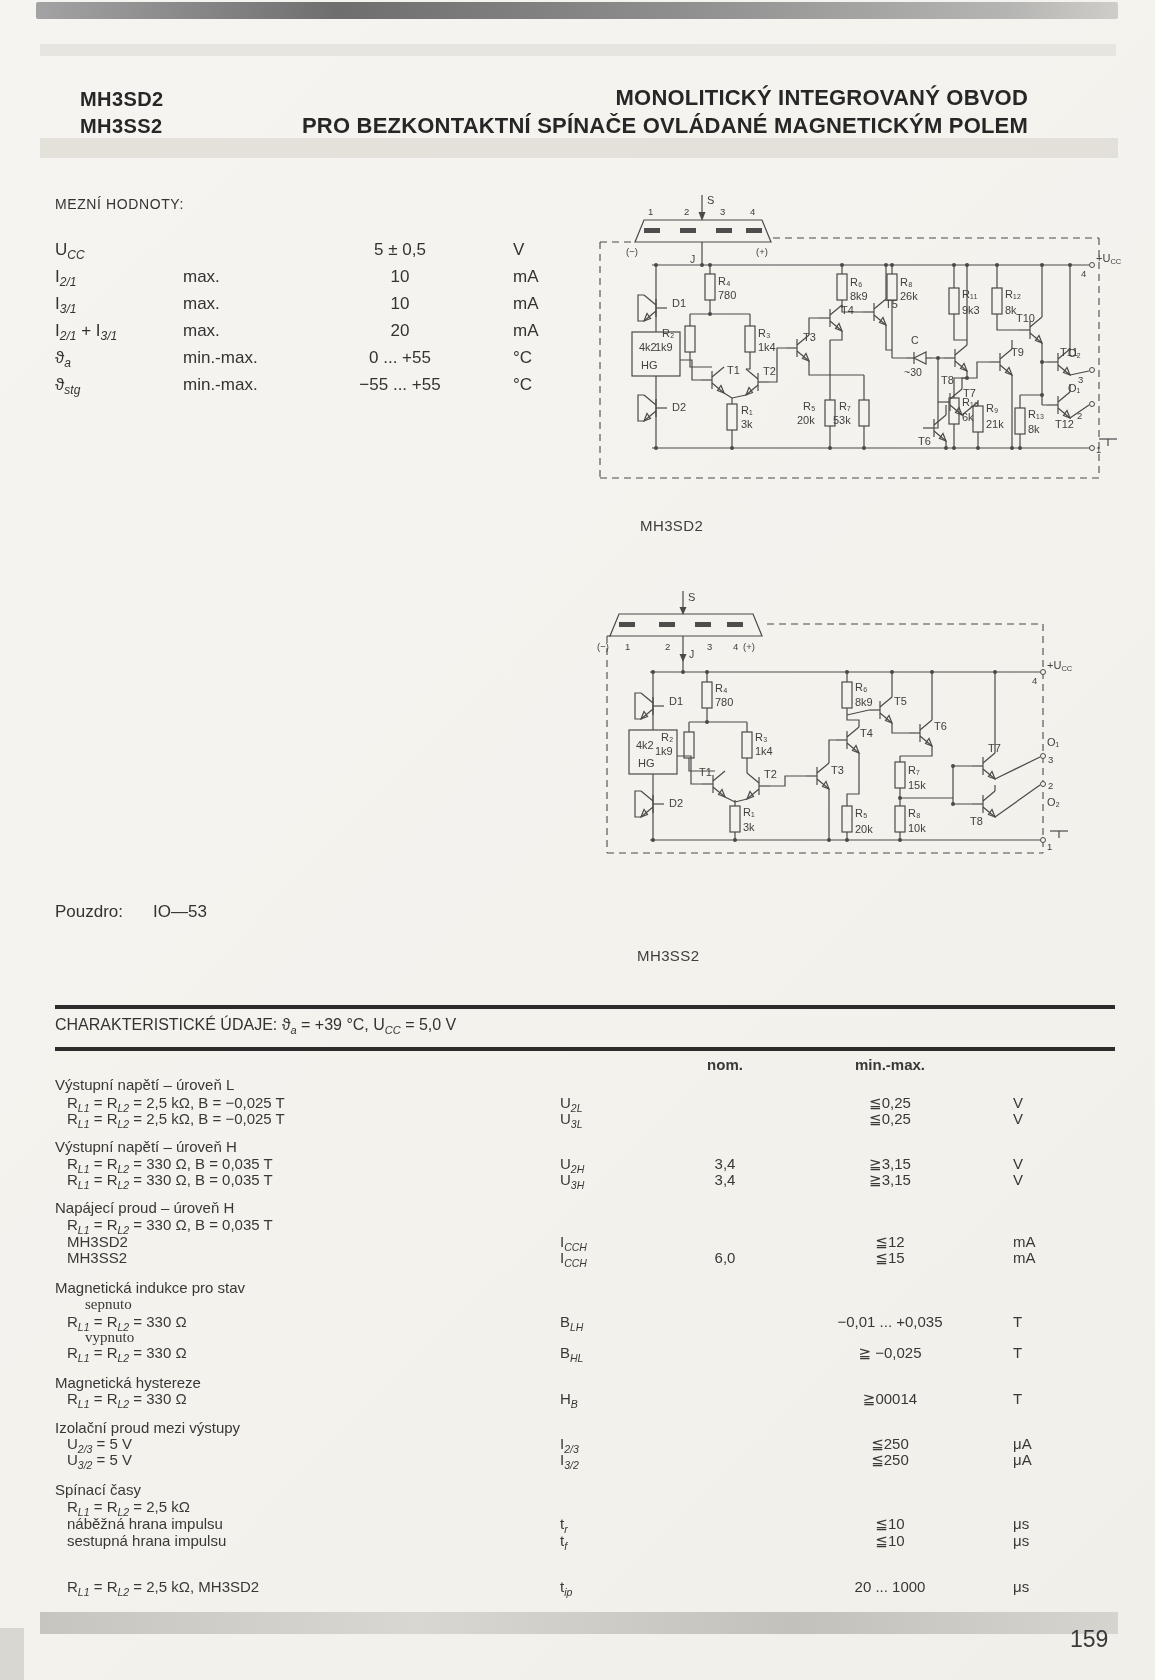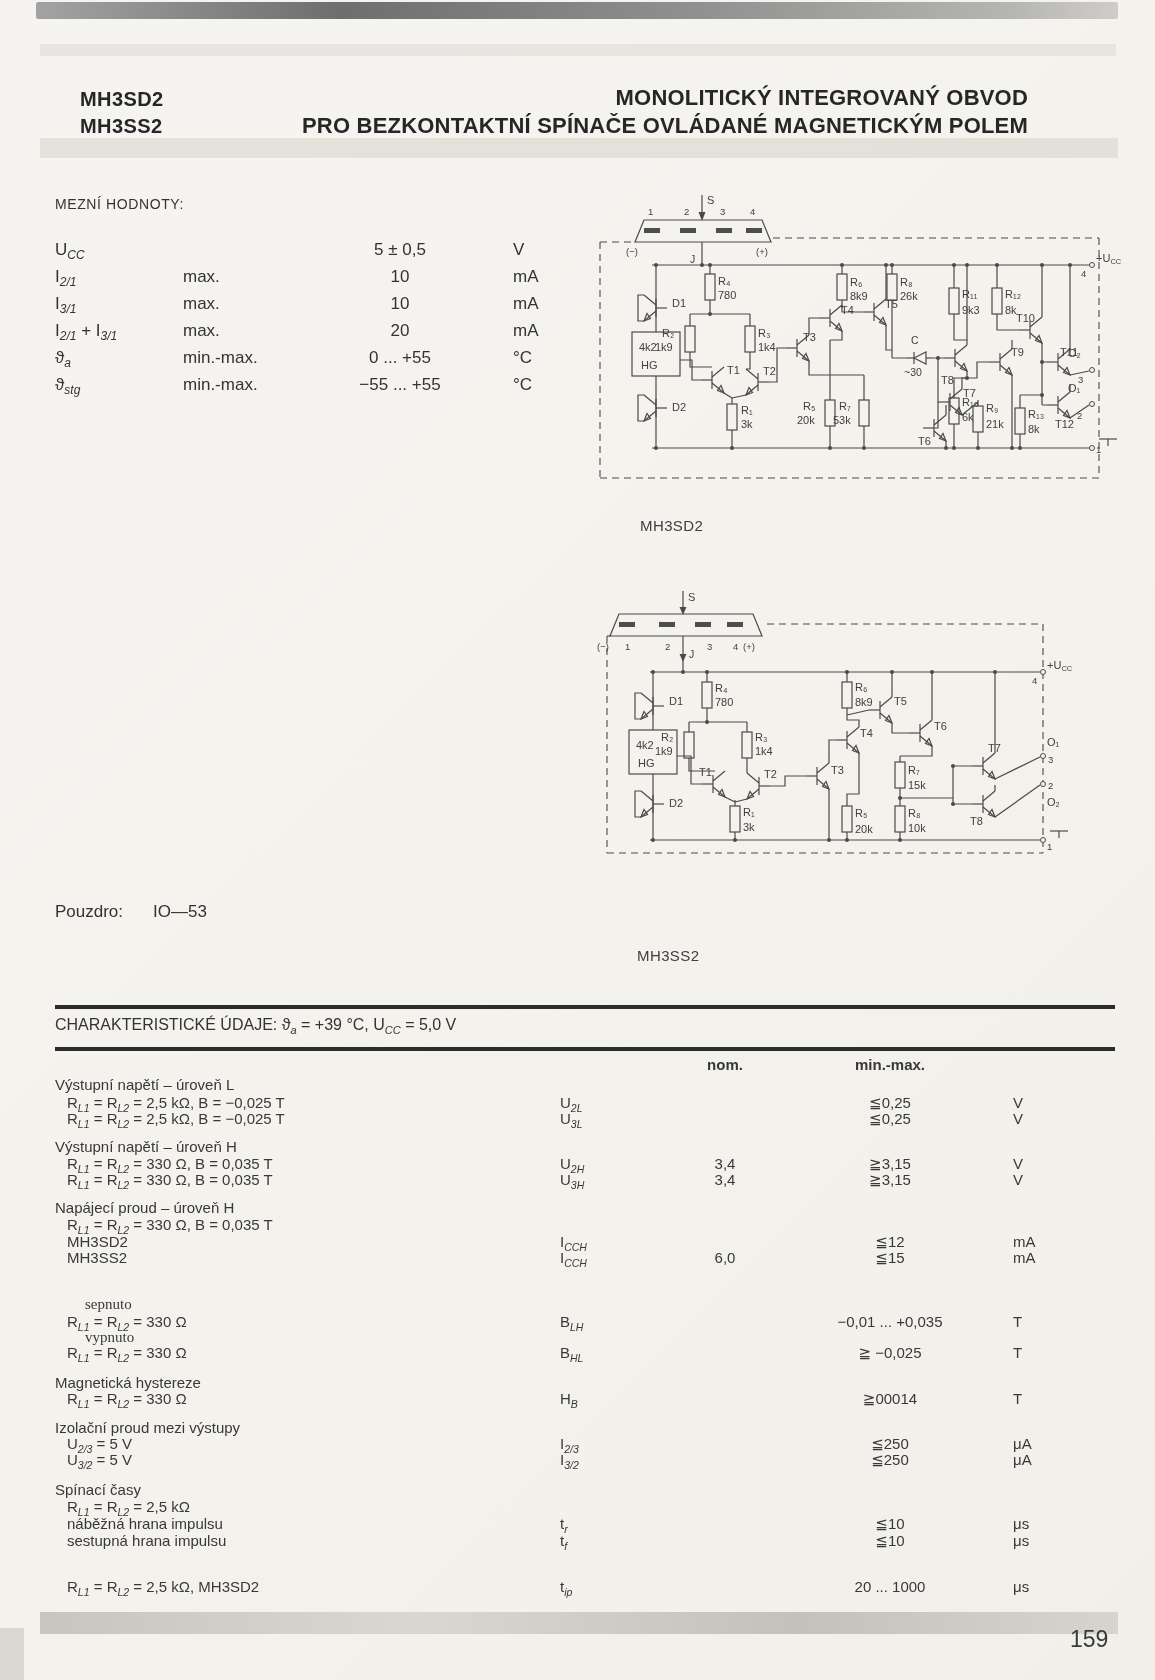--- a/index.html
+++ b/index.html
@@ -527,20 +527,23 @@
     <span class="c-unit">mA</span>
   </div>
   <div class="crow" style="top:1249px">
     <span class="cl ind">MH3SS2</span>
     <span class="c-sym"><span>I</span><sub>CCH</sub></span>
     <span class="c-nom">6,0</span>
     <span class="c-mm">≦15</span>
     <span class="c-unit">mA</span>
   </div>
 
+  <div class="crow" style="top:1279px">
+      <span class="cl">Magnetická indukce pro stav</span>
+    </div>
   <div class="crow" style="top:1296px">
       <span class="cl ind2">sepnuto</span>
     </div>
   <div class="crow" style="top:1313px">
     <span class="cl ind"><span>R</span><sub>L1</sub><span> = R</span><sub>L2</sub><span> = 330 Ω</span></span>
     <span class="c-sym"><span>B</span><sub>LH</sub></span>
     <span class="c-mm">−0,01 ... +0,035</span>
     <span class="c-unit">T</span>
   </div>
   <div class="crow" style="top:1329px">

